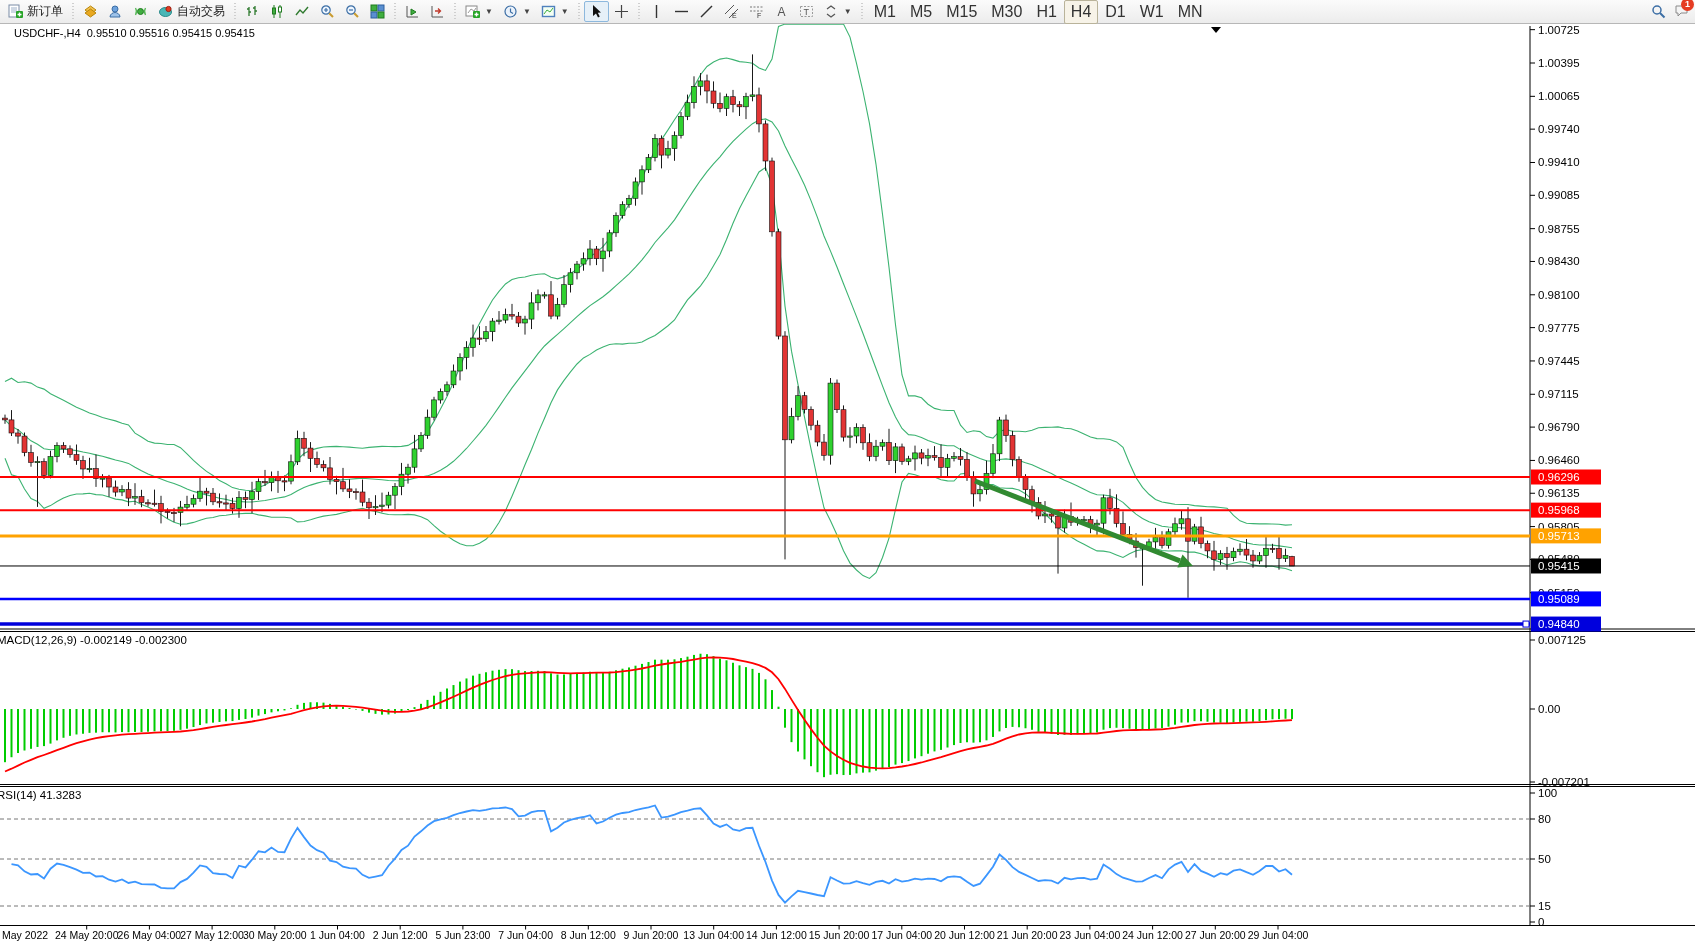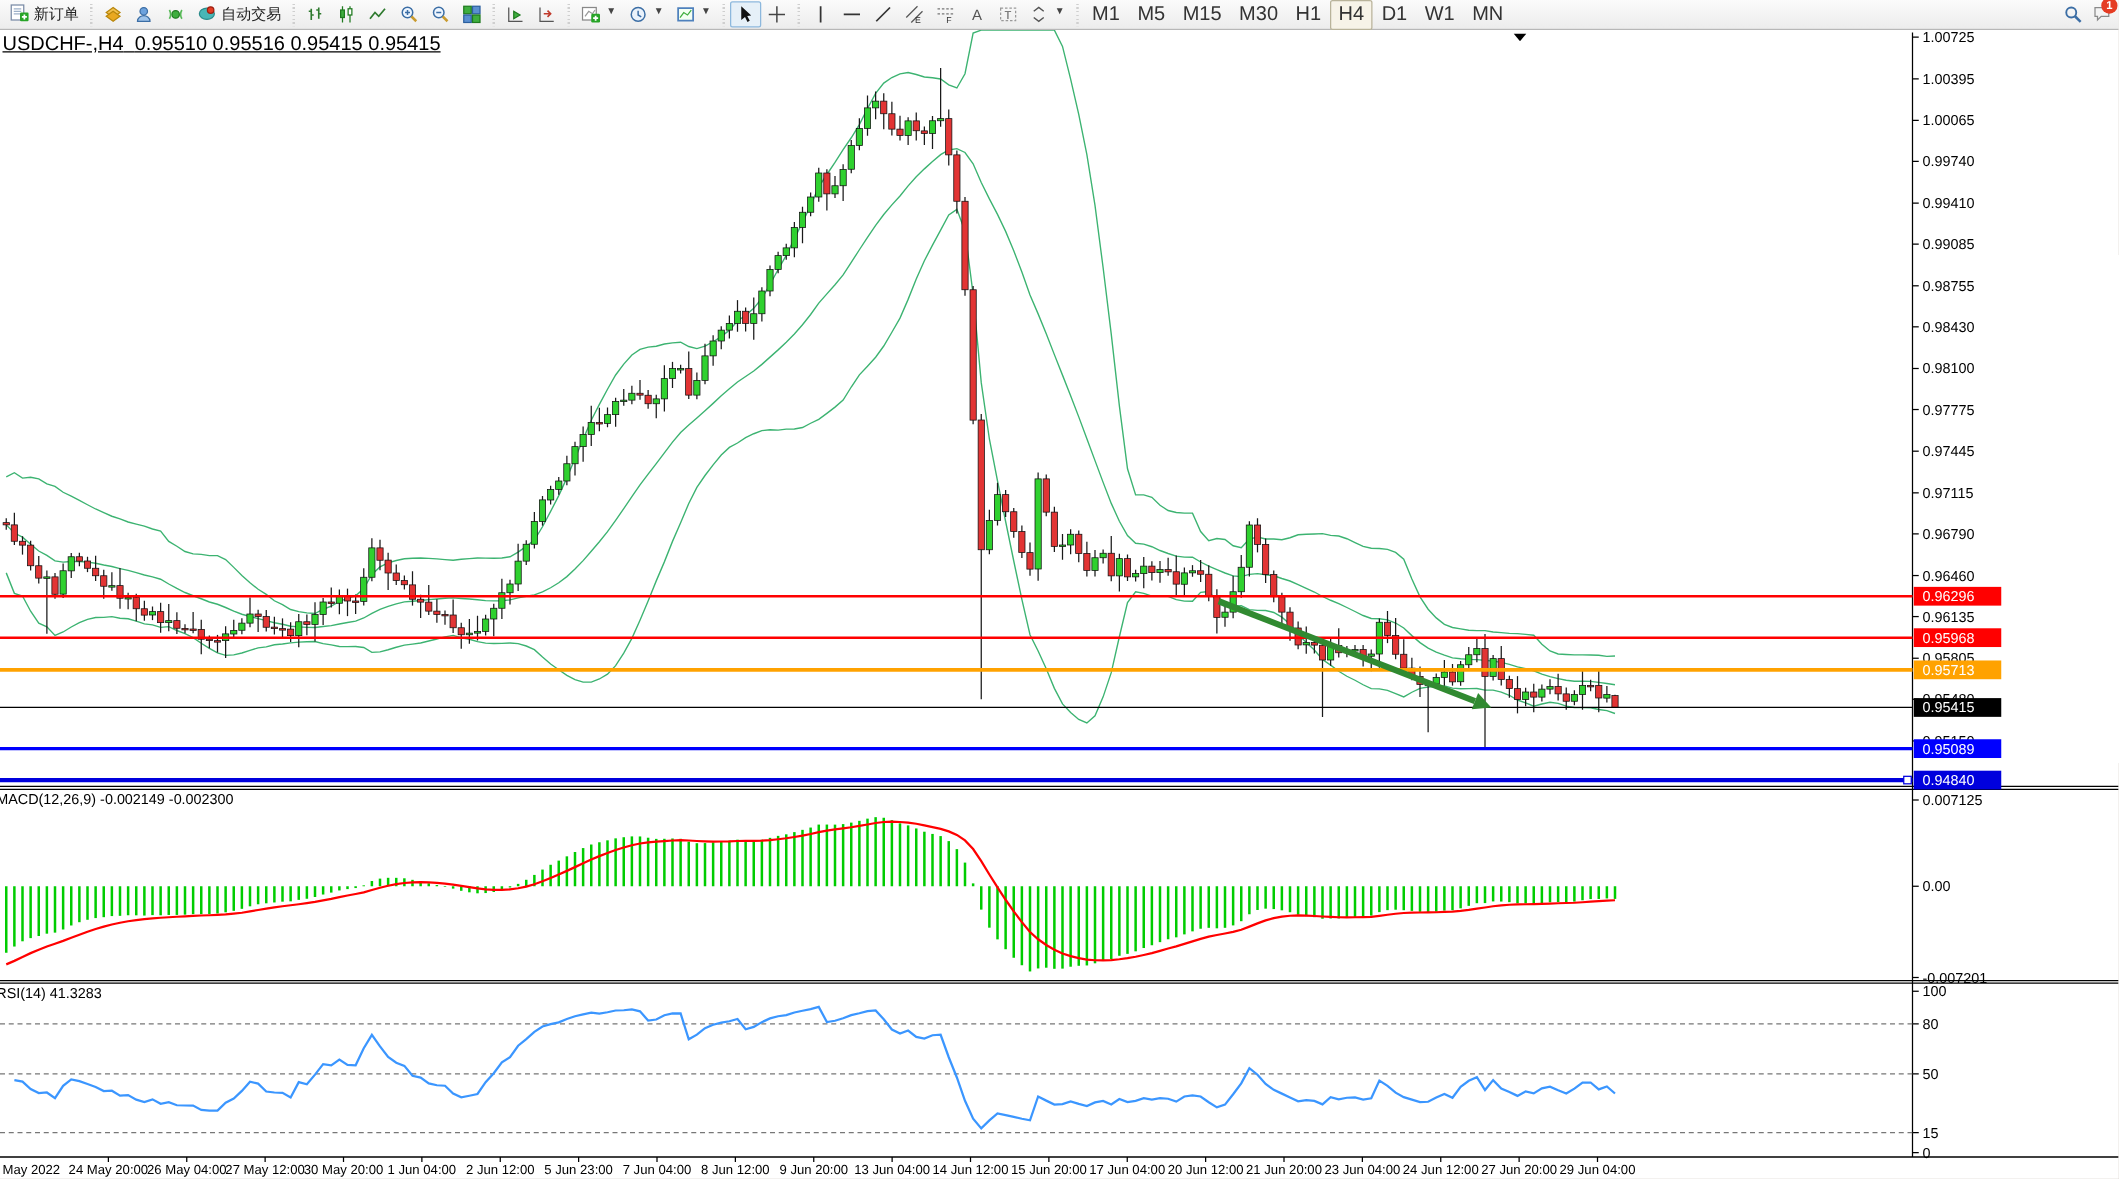--- a/index.html
+++ b/index.html
@@ -5,32 +5,32 @@
   html,body{margin:0;padding:0;background:#d4d0c8;}
   .window{position:relative;width:1695px;height:943px;background:#ffffff;overflow:hidden;
     font-family:"Liberation Sans",sans-serif;-webkit-font-smoothing:none;}
   
   .toolbar{position:absolute;left:0;top:0;width:1695px;height:23px;
     background:linear-gradient(#fbfbfb,#ececec);border-bottom:1px solid #b7b7b7;
     display:flex;align-items:center;font-size:12px;color:#222;}
   .tb-group{display:flex;align-items:center;height:22px;padding:0 3px;}
   .tb-sep{width:5px;height:18px;margin:0 1px;
     background:repeating-linear-gradient(#cfcfcf 0 1px,transparent 1px 3px);width:2px;}
-  .tb-btn{display:flex;gap:4px;padding:2px 4px;border:1px solid transparent;
+  .tb-btn{display:flex;align-items:center;gap:4px;padding:2px 4px;border:1px solid transparent;
     border-radius:2px;cursor:default;white-space:nowrap;}
   .tb-btn.pressed{background:#e6f0f8;border-color:#8db8dd;}
   .tb-btn.active-tf{background:#f7f3e8;border-color:#b9b39a;}
   .tf-btn{padding:2px 6px;font-size:16px;color:#333;}
   .caret{font-size:8px;color:#444;margin-left:1px;}
   .icon14{width:15px;height:15px;display:inline-block;}
   .toolbar-right{margin-left:auto;display:flex;align-items:center;padding-right:6px;gap:8px;}
   .badge{position:absolute;right:-5px;top:-5px;background:#e53c23;color:#fff;border-radius:50%;
     width:13px;height:13px;font-size:9px;line-height:13px;text-align:center;font-weight:bold;}
   
-  .chart-title{position:absolute;left:2px;top:27px;font-size:16px;color:#000;z-index:5;text-decoration:underline;}
+  .chart-title{position:absolute;left:14px;top:27px;font-size:11px;color:#000;z-index:5;}
   .ind-label{position:absolute;font-size:11.5px;color:#000;z-index:5;left:-3px;}
   .macd-label{top:634px;}
   .rsi-label{top:789px;}
   svg text{font-family:"Liberation Sans",sans-serif;}
 </style>
 </head>
 <body>
 
 <div class="window">
 

